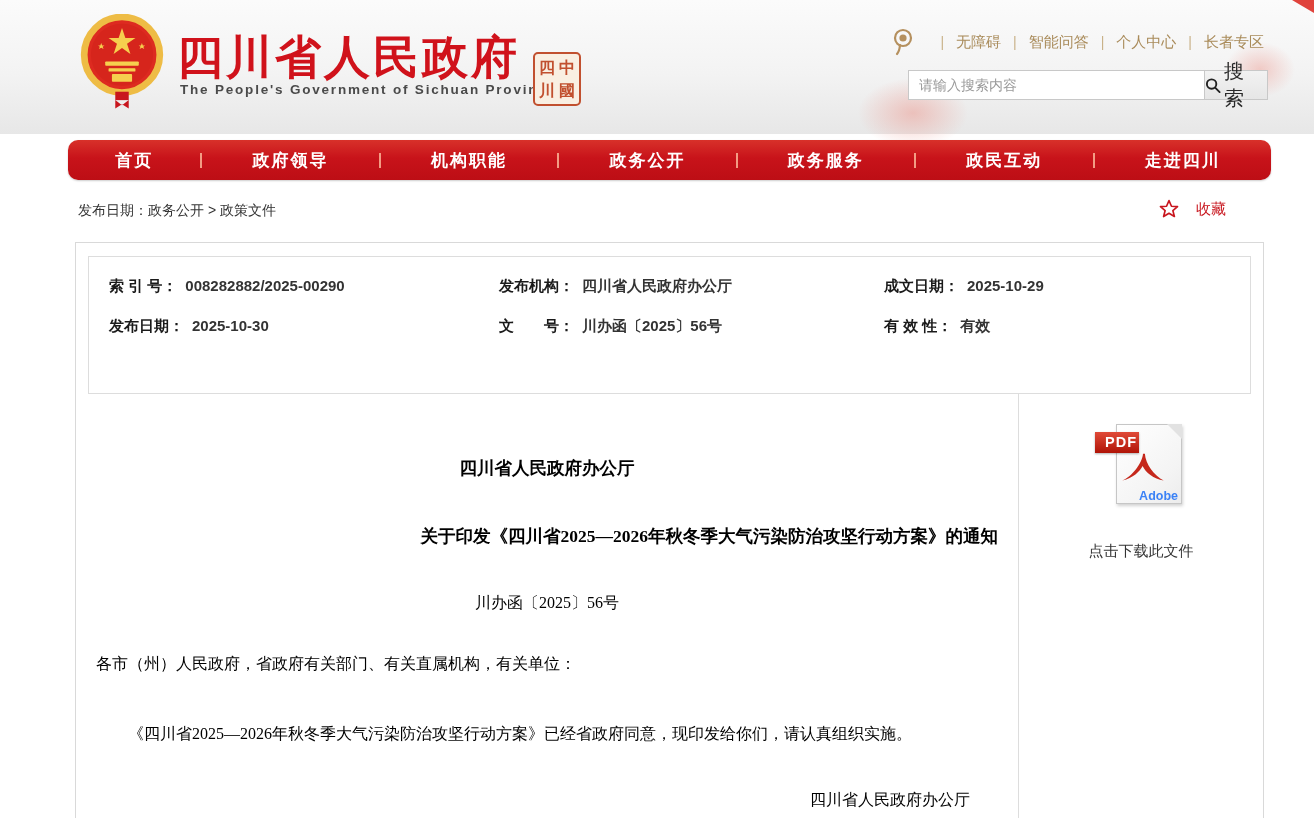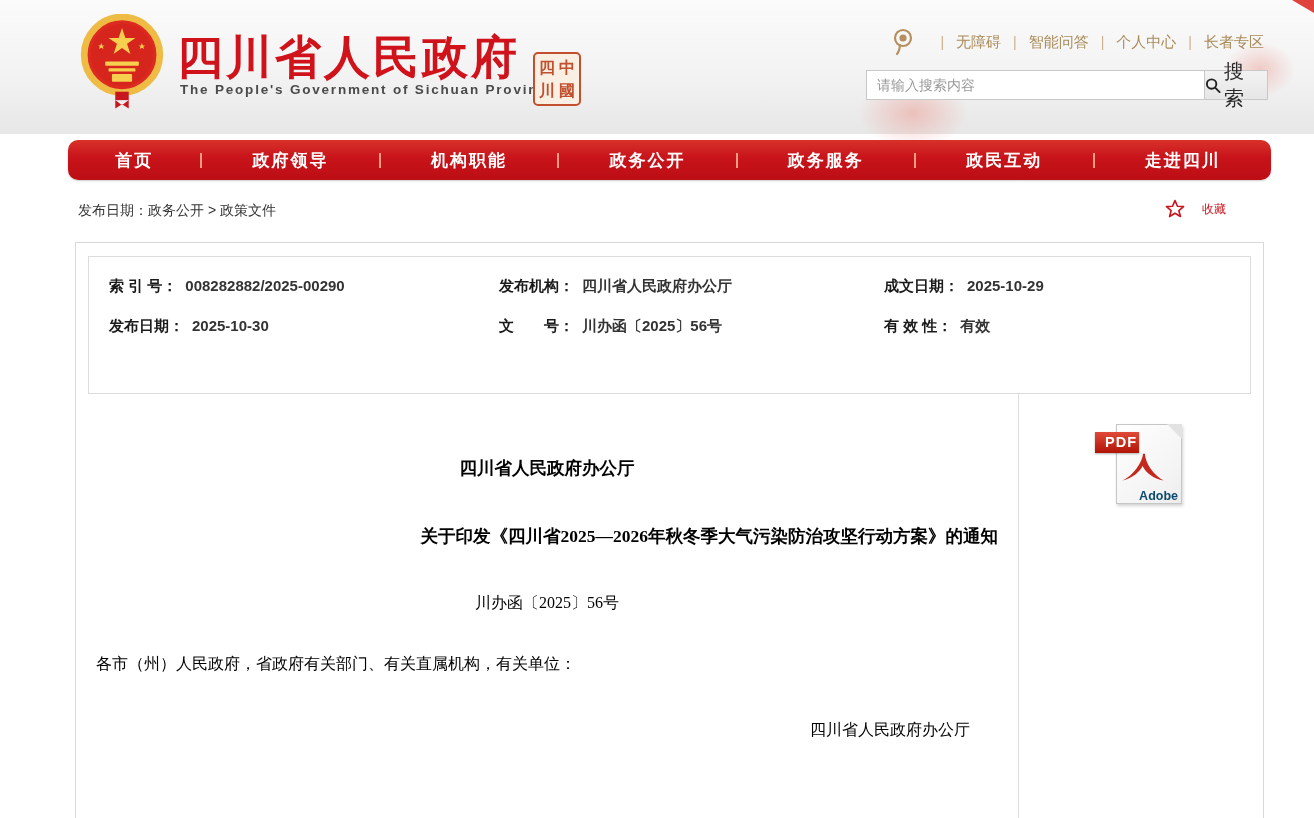--- a/index.html
+++ b/index.html
@@ -28,21 +28,21 @@
           display:grid; grid-template-columns:1fr 1fr; align-items:center; justify-items:center;
           font-family:"Liberation Serif","DejaVu Serif",serif; font-weight:bold;
           color:#c1502f; font-size:16px; line-height:1; padding:2px; }
 
   .top-links { position:absolute; top:28px; right:50px; display:flex; align-items:center;
                font-size:15px; color:#a98b5a; }
   .top-links a { color:#a98b5a; text-decoration:none; cursor:pointer; }
   .tl-sep { color:#c9b289; margin:0 12px; font-size:14px; }
   .voice-icon { margin-right:14px; display:inline-block; }
 
-  .search { position:absolute; top:70px; right:46px; width:402px; height:30px; display:flex; }
+  .search { position:absolute; top:70px; right:46px; width:360px; height:30px; display:flex; }
   .search input { flex:1; border:1px solid #c8c8c8; border-right:none; background:#fff;
                   padding:0 10px; font-size:14px; color:#333; outline:none; }
   .search input::placeholder { color:#9a9a9a; }
   .search-btn { width:64px; background:linear-gradient(180deg,#f2f2f2,#e6e6e6); border:1px solid #c8c8c8;
                 display:flex; align-items:center; justify-content:center; gap:3px;
                 font-size:20px; color:#2a2a2a; cursor:pointer; }
 
   
   .nav { position:absolute; left:68px; top:140px; width:1203px; height:40px; border-radius:10px;
          background:linear-gradient(180deg,#d8312a 0%,#c8131a 45%,#bd0e15 100%);
@@ -50,21 +50,21 @@
   .nav-item { flex:1; text-align:center; color:#fff; font-size:17px; font-weight:bold;
               letter-spacing:2px; cursor:pointer; text-decoration:none; white-space:nowrap; }
   .nav-item:first-child { flex:.75; }
   .nav-sep { width:2px; height:15px; background:rgba(250,180,150,.85); }
 
   
   .crumb-row { position:absolute; left:78px; top:202px; width:1190px; height:22px;
                font-size:14px; color:#333; }
   .crumb-row a { color:#333; text-decoration:none; cursor:pointer; }
   .fav { position:absolute; top:198px; right:88px; display:flex; align-items:center; gap:16px;
-         color:#c8161e; font-size:12px; cursor:pointer; }
+         color:#c8161e; font-size:15px; cursor:pointer; }
 
   
   .container { position:absolute; left:75px; top:242px; width:1189px; height:600px;
                background:#fff; border:1px solid #d9d9d9; }
   .meta-box { margin:13px 12px 0 12px; border:1px solid #ddd; height:138px;
               padding:20px 0 0 20px; display:grid;
               grid-template-columns:390px 385px auto; grid-auto-rows:40px; }
   .meta-cell { display:flex; align-items:flex-start; font-size:15px; }
   .meta-label { font-weight:bold; color:#1a1a1a; white-space:pre; }
   .meta-value { color:#333; margin-left:8px;font-weight:bold; }
@@ -84,21 +84,21 @@
   .pdf-page { position:absolute; right:5px; top:0; width:66px; height:80px;
               background:linear-gradient(135deg,#ffffff 0%,#f4f4f4 70%,#ececec 100%);
               border:1px solid #c6c6c6; box-shadow:1px 2px 3px rgba(0,0,0,.18); }
   .pdf-fold { position:absolute; right:5px; top:0; width:0; height:0;
               border-top:15px solid #e2e2e2; border-left:15px solid transparent; }
   .pdf-badge { position:absolute; left:0; top:8px; padding:2px 2px 3px 10px;
                background:linear-gradient(180deg,#e04a38,#b01407); color:#fff;
                font-weight:bold; font-size:14.5px; letter-spacing:1px;
                box-shadow:0 1px 2px rgba(0,0,0,.3); }
   .pdf-ribbon { position:absolute; left:25px; top:27px; }
-  .pdf-adobe { position:absolute; right:9px; bottom:3px; font-size:12.5px; font-weight:600; color:#0c4a6e; }
+  .pdf-adobe { position:absolute; right:9px; bottom:3px; font-size:12.5px; font-weight:600; color:#3b82f6; }
   .dl-text { margin-top:36px; font-size:15px; color:#333; cursor:pointer; }
 </style>
 </head>
 <body>
 
 <div id="page">
 
   <div class="header">
     <div class="blob blob1"></div>
     <div class="blob blob2"></div>
@@ -211,30 +211,32 @@
         <span class="meta-value">有效</span>
       </div>
     </div>
 
     <div class="doc-section">
       <div class="doc-main">
         <div class="doc-org">四川省人民政府办公厅</div>
         <div class="doc-title">关于印发《四川省2025—2026年秋冬季大气污染防治攻坚行动方案》的通知</div>
         <div class="doc-no">川办函〔2025〕56号</div>
         <div class="doc-salutation">各市（州）人民政府，省政府有关部门、有关直属机构，有关单位：</div>
+        <div class="doc-para">《四川省2025—2026年秋冬季大气污染防治攻坚行动方案》已经省政府同意，现印发给你们，请认真组织实施。</div>
         <div class="doc-sign">四川省人民政府办公厅</div>
       </div>
 
       <div class="side-col">
         <div class="pdf-wrap">
           <div class="pdf-page"></div>
           <div class="pdf-fold"></div>
           <div class="pdf-badge">PDF</div>
           <svg class="pdf-ribbon" width="46" height="36" viewBox="0 0 60 44">
             <path d="M30 2 C29 15 15 32 3 37 C17 34 26 25 29.5 18 C33 26 44 35 57 37 C45 31 33 15 32.5 2 Z" fill="#c5281c"></path>
           </svg>
           <div class="pdf-adobe">Adobe</div>
         </div>
+        <div class="dl-text">点击下载此文件</div>
       </div>
     </div>
   </div>
 
 </div>
 
 </body></html>

